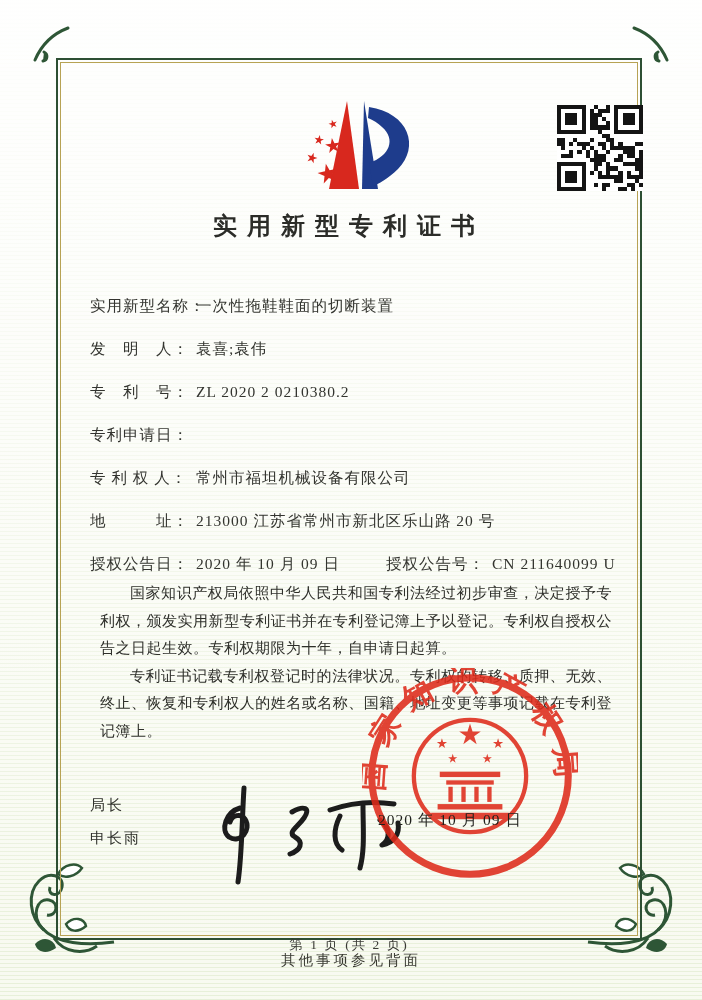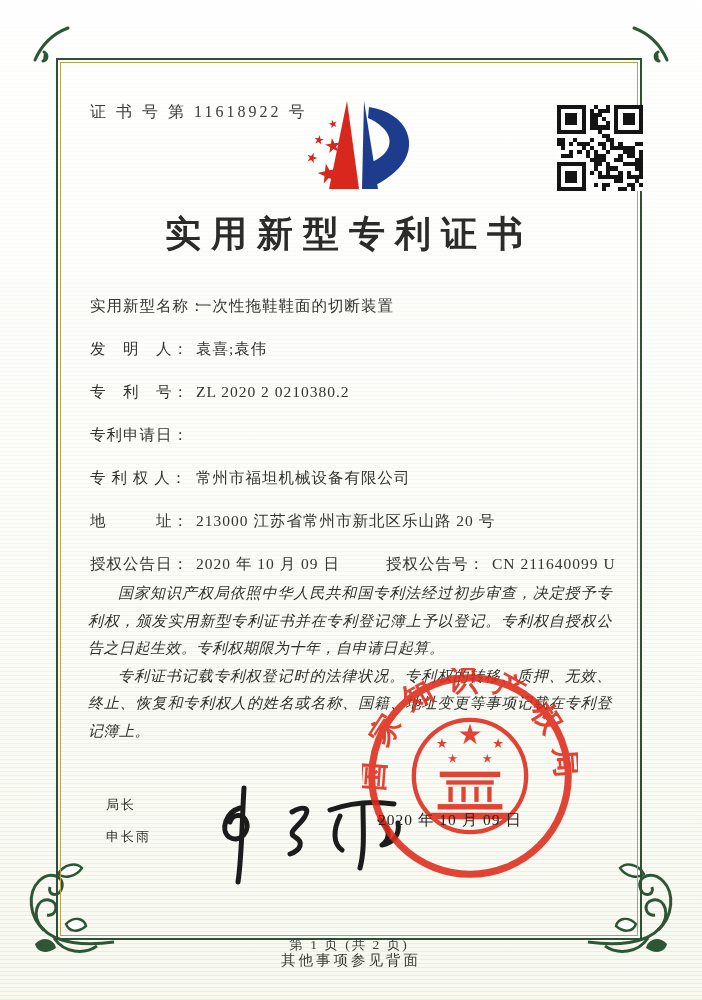--- a/index.html
+++ b/index.html
@@ -24,36 +24,36 @@
   .cert-no{
     position:absolute; left:32px; top:42px;
     font-size:16px; letter-spacing:3px; color:#3b3c36;
   }
   .logo{ position:absolute; left:226px; top:34px; width:140px; height:110px; }
   .logo svg{ width:100%; height:100%; }
   .qr{ position:absolute; left:499px; top:45px; width:86px; height:86px; background:#fff; }
   .qr svg{ width:100%; height:100%; }
   .title{
     position:absolute; left:0; top:150px; width:100%;
-    text-align:center; font-size:36px; font-weight:700;
+    text-align:center; font-size:24px; font-weight:700;
     letter-spacing:10px; color:#2b2c28;
   }
   .fields{ position:absolute; left:32px; right:30px; top:236px; }
   .field-row{ height:43px; display:flex; align-items:baseline; font-size:15.5px; letter-spacing:1px; }
   .field-label{ display:inline-block; width:106px; white-space:pre; flex:none; }
   .field-value{ white-space:pre; }
   .pair{ display:flex; align-items:baseline; }
   .pair.first{ width:296px; flex:none; }
   .paras{ position:absolute; left:30px; right:28px; top:520px; }
   .para{
-    font-style:italic; font-size:15px; line-height:27.5px;
-    letter-spacing:.5px; text-indent:2em; text-align:justify; color:#2e2f2a;
-  }
-  .sig-labels{ position:absolute; left:32px; top:736px; font-size:13px; letter-spacing:2px;
-    font-family:"Liberation Sans","DejaVu Sans",sans-serif; color:#2f302b;margin-left:16px; }
+    font-size:15px; line-height:27.5px;
+    letter-spacing:.5px; text-indent:2em; text-align:justify; color:#2e2f2a;margin-left:12px;
+  }
+  .sig-labels{ position:absolute; left:32px; top:736px; font-size:15px; letter-spacing:2px;
+    font-family:"Liberation Sans","DejaVu Sans",sans-serif; color:#2f302b; }
   .sig-labels div{ margin-bottom:14px; }
   .signature{ position:absolute; left:142px; top:716px; width:230px; height:115px; }
   .signature svg{ width:100%; height:100%; }
   .seal{ position:absolute; left:362px; top:668px; width:216px; height:216px; opacity:.92; }
   .seal svg{ width:100%; height:100%; }
   .seal-date{
     position:absolute; left:378px; top:810px; z-index:5;
     font-size:15.5px; letter-spacing:1px; color:#1f201c; white-space:pre;
   }
   .page-indicator{
@@ -106,21 +106,20 @@
       <path d="M22,84 C7,71 5,47 17,35 C27,25 42,29 40,41 C38,52 25,50 28,41"></path>
       <path d="M32,92 C42,107 62,109 75,100"></path>
       <path d="M13,98 C21,89 32,93 34,102 C24,109 15,106 13,98 Z" fill="#2e5636" stroke="none"></path>
       <path d="M44,78 C52,70 62,72 64,80 C56,87 47,86 44,78 Z" fill="#ffffff" stroke="#2e5636" stroke-width="2.4"></path>
       <path d="M36,28 C42,18 54,16 60,22 C54,31 42,33 36,28 Z" fill="#ffffff" stroke="#2e5636" stroke-width="2.4"></path>
     </svg>
   </div>
 
   <div class="frame">
 
-    <div class="cert-no">证 书 号 第 11618922 号</div>
 
     <div class="logo">
       <svg viewBox="0 0 140 108">
         <defs>
           <path id="lstar" d="M0,-10 L2.24,-3.09 9.51,-3.09 3.64,1.18 5.88,8.09 0,3.82 -5.88,8.09 -3.64,1.18 -9.51,-3.09 -2.24,-3.09 Z"></path>
         </defs>
         <polygon points="63,6 75,94 45,94" fill="#d8281e"></polygon>
         <polygon points="80,6 94,94 78,94" fill="#1e3c8c"></polygon>
         <path d="M85,12 C125,18 136,52 114,74 C104,84 94,89 89,91 L85,68 C106,61 112,44 98,32 C94,28 89,25 84,23 Z" fill="#1e3c8c"></path>
         <use href="#lstar" fill="#d8281e" transform="translate(49,29) scale(0.45) rotate(-15)"></use>

